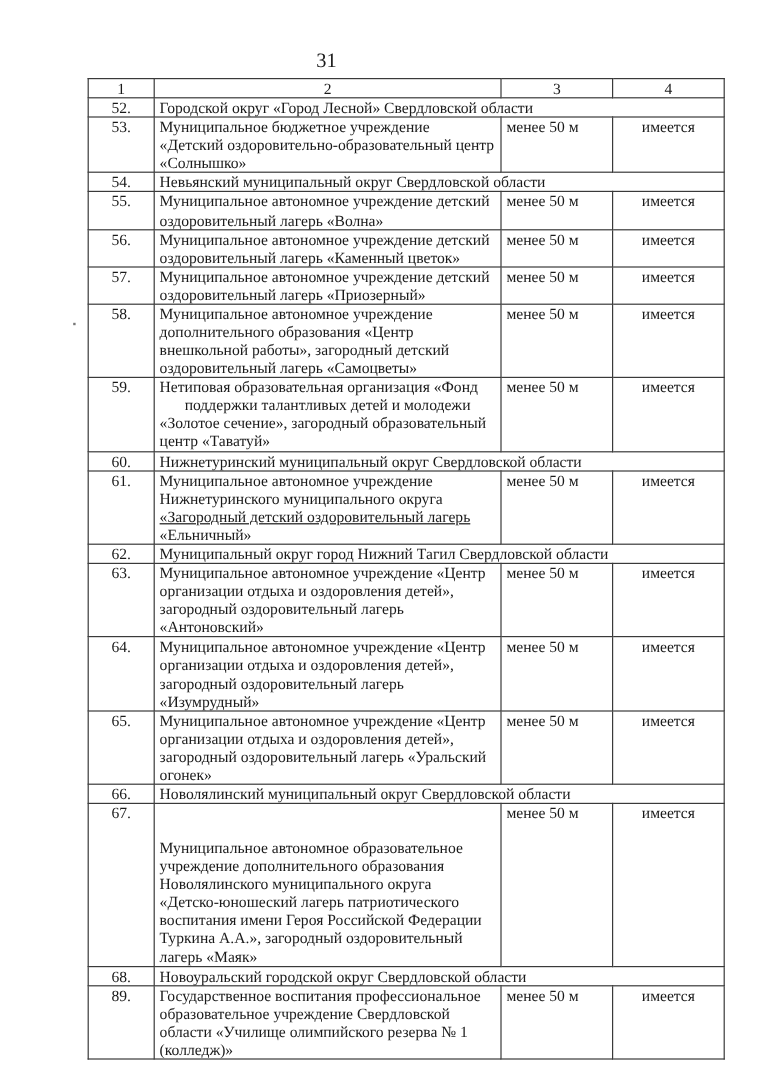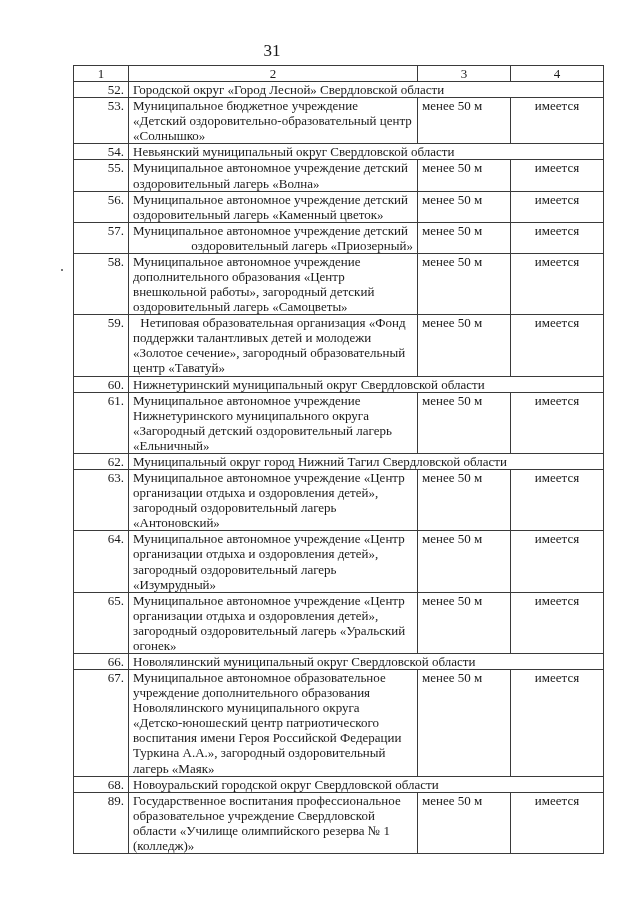--- a/index.html
+++ b/index.html
@@ -22,21 +22,21 @@
       border-collapse: collapse;
       table-layout: fixed;
       font-size: 13px;
       line-height: 15.08px;
     }
     table.doc-table td {
       border: 1px solid #3a3a3a;
       padding: 0 4px;
       vertical-align: top;
     }
-    td.c1 { text-align: right; width: 46px; }
+    td.c1 { text-align: center; width: 46px; }
     td.c2 { text-align: left; width: 280px; }
     td.c3 { text-align: left; width: 84px; }
     td.c4 { text-align: center; }
     tr.hdr td { text-align: center; }
     td.group { text-align: left; }
   </style>
 </head>
 <body>
 
 <div class="page-number">31</div>
@@ -83,57 +83,57 @@
           <div style="white-space: nowrap;">Муниципальное автономное учреждение детский</div>
           <div style="white-space: nowrap;">оздоровительный лагерь «Каменный цветок»</div>
         </td>
         <td class="c3">менее 50 м</td>
         <td class="c4">имеется</td>
       </tr>
       <tr>
         <td class="c1">57.</td>
         <td class="c2">
           <div style="white-space: nowrap;">Муниципальное автономное учреждение детский</div>
-          <div style="white-space: nowrap; text-align: right;">оздоровительный лагерь «Приозерный»</div>
+          <div style="white-space: nowrap;">оздоровительный лагерь «Приозерный»</div>
         </td>
         <td class="c3">менее 50 м</td>
         <td class="c4">имеется</td>
       </tr>
       <tr>
         <td class="c1">58.</td>
         <td class="c2">
           <div style="white-space: nowrap;">Муниципальное автономное учреждение</div>
           <div style="white-space: nowrap;">дополнительного образования «Центр</div>
           <div style="white-space: nowrap;">внешкольной работы», загородный детский</div>
           <div style="white-space: nowrap;">оздоровительный лагерь «Самоцветы»</div>
         </td>
         <td class="c3">менее 50 м</td>
         <td class="c4">имеется</td>
       </tr>
       <tr>
         <td class="c1">59.</td>
         <td class="c2">
-          <div style="white-space: nowrap; text-align: center;">Нетиповая образовательная организация «Фонд</div>
-          <div style="white-space: nowrap;">поддержки талантливых детей и молодежи</div>
+          <div style="white-space: nowrap;">Нетиповая образовательная организация «Фонд</div>
+          <div style="white-space: nowrap; text-align: center;">поддержки талантливых детей и молодежи</div>
           <div style="white-space: nowrap;">«Золотое сечение», загородный образовательный</div>
           <div style="white-space: nowrap;">центр «Таватуй»</div>
         </td>
         <td class="c3">менее 50 м</td>
         <td class="c4">имеется</td>
       </tr>
       <tr>
         <td class="c1">60.</td>
         <td class="group" colspan="3">Нижнетуринский муниципальный округ Свердловской области</td>
       </tr>
       <tr>
         <td class="c1">61.</td>
         <td class="c2">
           <div style="white-space: nowrap;">Муниципальное автономное учреждение</div>
           <div style="white-space: nowrap;">Нижнетуринского муниципального округа</div>
-          <div style="white-space: nowrap;">«Загородный детский оздоровительный лагерь</div>
+          <div style="white-space: nowrap; text-decoration: underline;">«Загородный детский оздоровительный лагерь</div>
           <div style="white-space: nowrap;">«Ельничный»</div>
         </td>
         <td class="c3">менее 50 м</td>
         <td class="c4">имеется</td>
       </tr>
       <tr>
         <td class="c1">62.</td>
         <td class="group" colspan="3">Муниципальный округ город Нижний Тагил Свердловской области</td>
       </tr>
       <tr>
@@ -169,24 +169,24 @@
         <td class="c3">менее 50 м</td>
         <td class="c4">имеется</td>
       </tr>
       <tr>
         <td class="c1">66.</td>
         <td class="group" colspan="3">Новолялинский муниципальный округ Свердловской области</td>
       </tr>
       <tr>
         <td class="c1">67.</td>
         <td class="c2">
-          <div style="white-space: nowrap;">Муниципальное автономное образовательное</div>
+          <div style="white-space: nowrap; margin-top: 29px;">Муниципальное автономное образовательное</div>
           <div style="white-space: nowrap;">учреждение дополнительного образования</div>
           <div style="white-space: nowrap;">Новолялинского муниципального округа</div>
-          <div style="white-space: nowrap;">«Детско-юношеский центр патриотического</div>
+          <div style="white-space: nowrap;">«Детско-юношеский лагерь патриотического</div>
           <div style="white-space: nowrap;">воспитания имени Героя Российской Федерации</div>
           <div style="white-space: nowrap;">Туркина А.А.», загородный оздоровительный</div>
           <div style="white-space: nowrap;">лагерь «Маяк»</div>
         </td>
         <td class="c3">менее 50 м</td>
         <td class="c4">имеется</td>
       </tr>
       <tr>
         <td class="c1">68.</td>
         <td class="group" colspan="3">Новоуральский городской округ Свердловской области</td>

